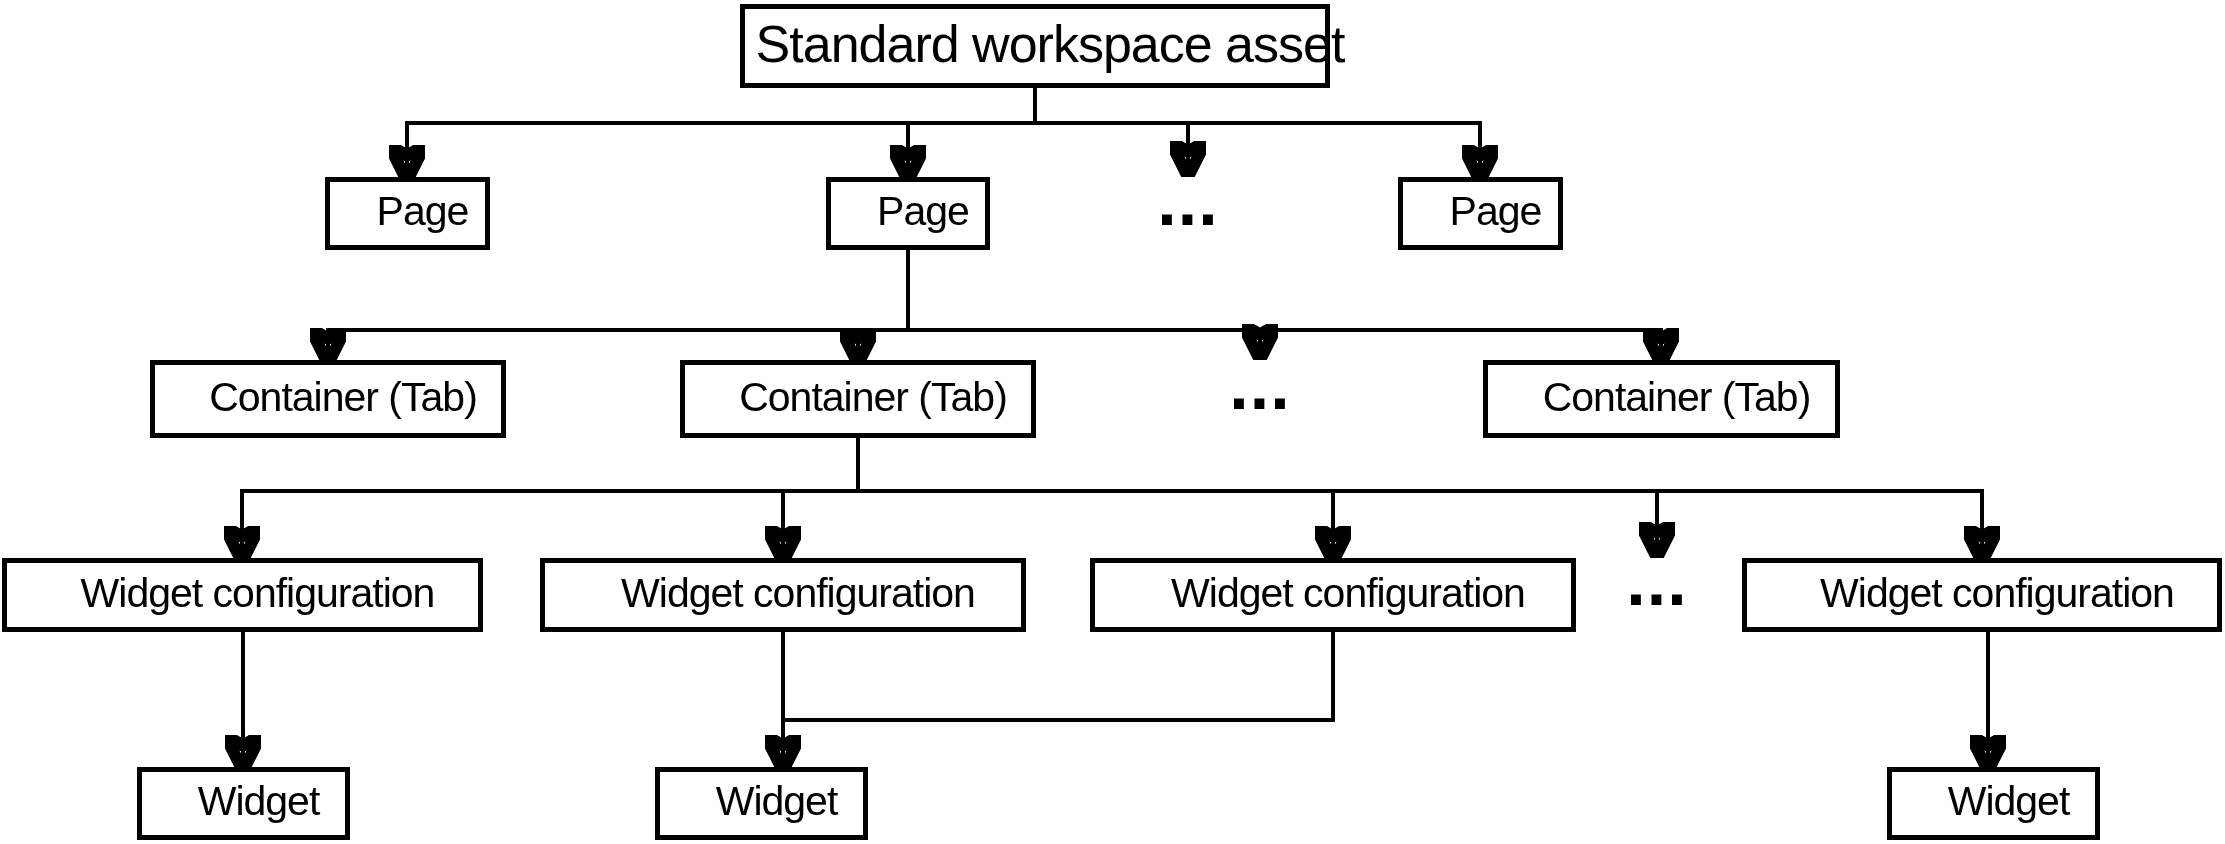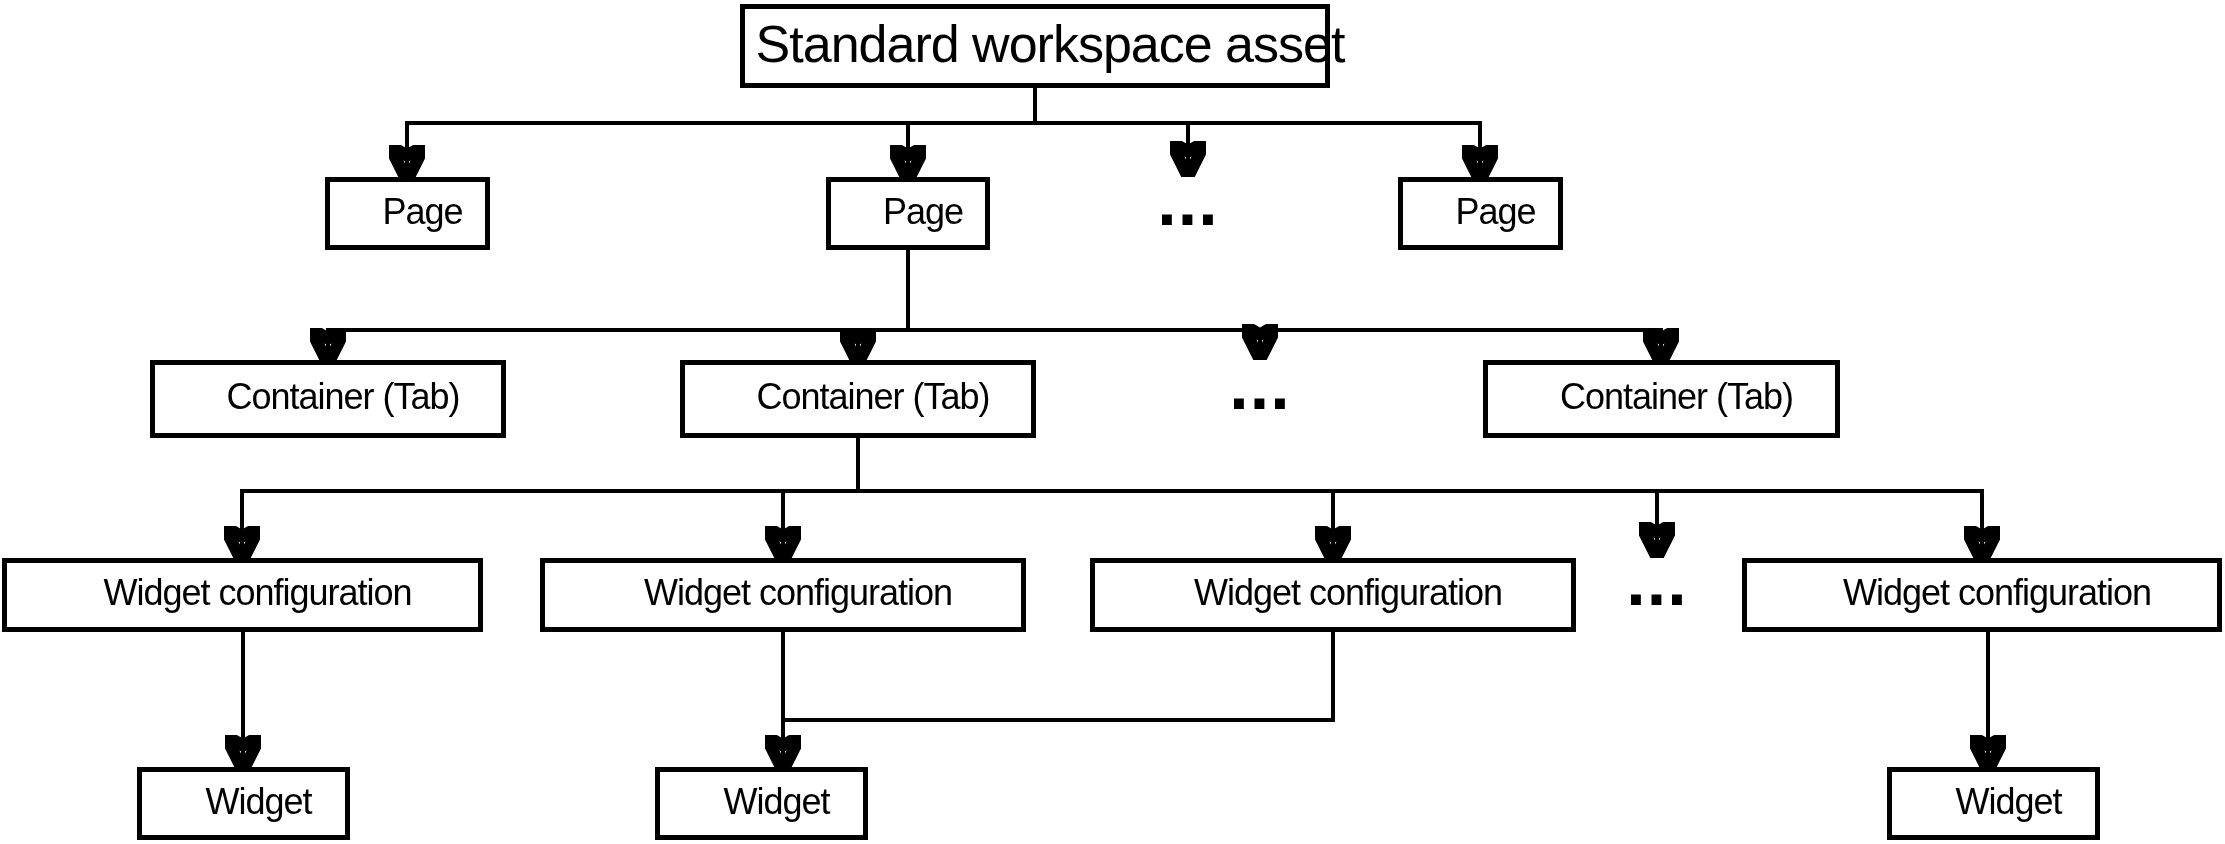--- a/index.html
+++ b/index.html
@@ -34,21 +34,21 @@
     background: #ffffff;
     border: 5px solid #000000;
     display: flex;
     align-items: center;
     justify-content: center;
     letter-spacing: -1px;
     white-space: nowrap;
   }
   .box .lbl { display: block; padding-bottom: 4px; padding-left: 30px; }
   .root-box   { font-size: 52px; }
-  .node-box   { font-size: 36px; }
+  .node-box   { font-size: 41px; }
   .ellipsis {
     position: absolute;
     width: 80px;
     height: 70px;
     line-height: 70px;
     text-align: center;
     font-size: 70px;
     font-weight: 700;
     letter-spacing: 1px;
   }

